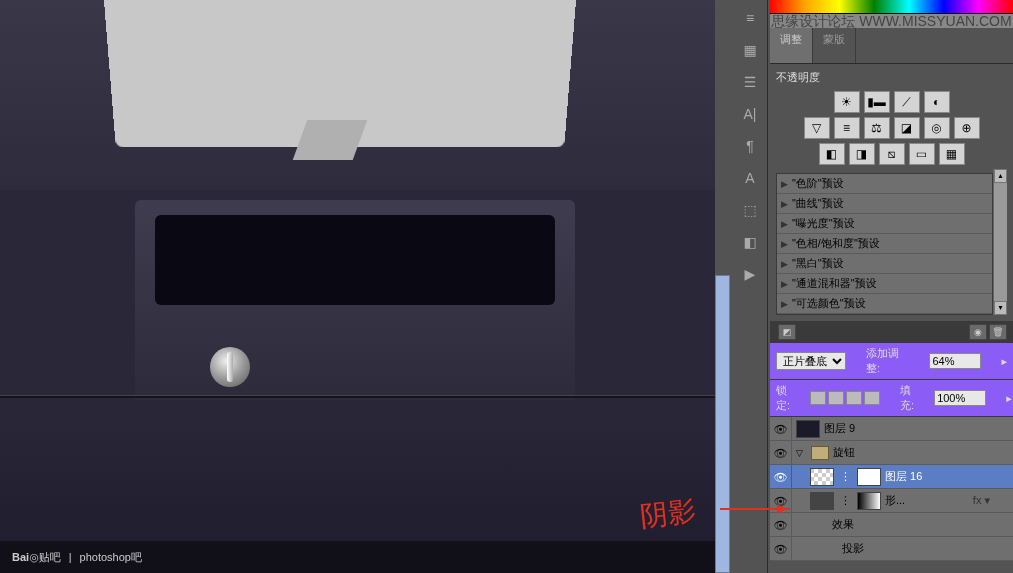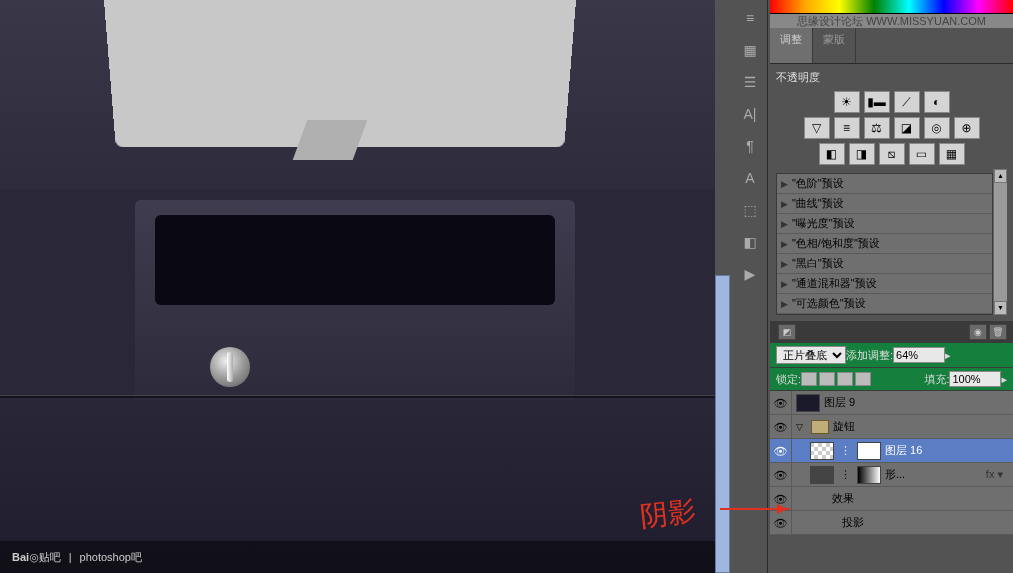--- a/index.html
+++ b/index.html
@@ -13,52 +13,52 @@
 .knob{position:absolute;left:210px;top:347px;width:40px;height:40px;background:radial-gradient(circle at 40% 35%,#eee,#999,#555);border-radius:50%}
 .knob::after{content:'';position:absolute;left:17px;top:5px;width:6px;height:30px;background:linear-gradient(90deg,#fff,#aaa);border-radius:3px}
 .lower{position:absolute;left:0;top:400px;width:715px;height:180px;background:linear-gradient(180deg,#2a2838,#1e1c2c)}
 .sep{position:absolute;left:0;top:395px;width:715px;height:3px;background:#151320;border-top:1px solid #444}
 .scrollbar-v{position:absolute;left:715px;top:275px;width:15px;height:298px;background:#9fb7e0;border:1px solid #6a7a99}
 .toolbar-v{position:absolute;left:732px;top:0;width:36px;height:573px;background:#535353;border-right:1px solid #2a2a2a}
 .tool{width:28px;height:28px;margin:4px;display:flex;align-items:center;justify-content:center;color:#333;font-size:14px;background:#d4d4d4;border:1px solid #888}
 .tool.plain{background:none;border:none;color:#aaa}
 .panels{position:absolute;left:770px;top:0;width:243px;height:573px;background:#535353}
 .color-strip{height:14px;background:linear-gradient(90deg,red,orange,yellow,green,cyan,blue,magenta,red);border-bottom:1px solid #000}
-.watermark{height:14px;background:#888;color:#444;font-size:11px;text-align:center;line-height:14px}
+.watermark{height:14px;background:#888;color:#444;font-size:14px;text-align:center;line-height:14px}
 .tabs{height:36px;background:#535353;border-bottom:1px solid #2a2a2a;display:flex}
 .tab{padding:4px 10px;color:#ccc;background:#6f6f6f;border-right:1px solid #3a3a3a}
 .tab.inactive{background:#535353;color:#999}
 .panel-body{background:#535353;padding:6px}
 .label{color:#ddd;margin-bottom:6px}
 .adj-row{display:flex;gap:4px;justify-content:center;margin:4px 0}
 .adj-btn{width:26px;height:22px;background:#d4d4d4;border:1px solid #888;display:flex;align-items:center;justify-content:center;font-size:12px}
 .presets{border:1px solid #3a3a3a;margin-top:4px;background:#6f6f6f}
 .preset-row{display:flex;align-items:center;padding:2px 4px;border-bottom:1px solid #5a5a5a;color:#000;font-size:11px}
 .preset-row .arrow{margin-right:4px;color:#333;font-size:9px}
 .presets-wrap{display:flex}
 .presets-list{flex:1}
 .presets-sb{width:14px;background:#9a9a9a;border-left:1px solid #666;display:flex;flex-direction:column;justify-content:space-between}
 .sb-btn{height:14px;background:#bbb;border:1px solid #777;text-align:center;line-height:12px;font-size:8px}
 .panel-footer{height:22px;background:#3a3a3a;display:flex;justify-content:space-between;align-items:center;padding:0 6px;color:#ccc}
 .icon-sm{width:18px;height:16px;background:#6a6a6a;border:1px solid #444;display:inline-block;margin-left:2px;font-size:9px;text-align:center;line-height:14px}
 .layer-tabs{height:22px;background:#535353;display:flex;border-bottom:1px solid #2a2a2a}
-.layer-controls{background:#15803d;padding:3px 6px;display:flex;align-items:center;gap:0;color:#ddd;border-bottom:1px solid #3a3a3a}
+.layer-controls{background:#8b5cf6;padding:3px 6px;display:flex;align-items:center;gap:20px;color:#ddd;border-bottom:1px solid #3a3a3a}
 select,input[type=text]{background:#e8e8e8;border:1px solid #888;font-size:11px;padding:1px 2px}
 .spin{width:52px}
 .layer-list{background:#6f6f6f}
 .layer-row{display:flex;align-items:center;height:24px;border-bottom:1px solid #5a5a5a;color:#000}
 .layer-row.sel{background:#5a7dc4;color:#fff}
 .eye{width:22px;text-align:center;border-right:1px solid #5a5a5a;height:100%;line-height:24px}
 .thumb{width:24px;height:18px;background:#fff;border:1px solid #444;margin:0 4px}
 .thumb.checker{background:repeating-conic-gradient(#ccc 0 25%,#fff 0 50%) 50%/8px 8px}
 .thumb.dark{background:#1a1a2a}
 .thumb.grad{background:linear-gradient(90deg,#000,#fff)}
 .folder-ic{width:18px;height:14px;background:#bfae7a;border:1px solid #6a5a2a;margin:0 4px}
 .disc{font-size:9px;margin:0 4px}
-.fx-badge{margin-left:auto;margin-right:6px;padding:0 4px;color:#333}
+.fx-badge{margin-left:auto;margin-right:19px;padding:0 4px;color:#333}
 .annot{position:absolute;left:640px;top:495px;color:#e03020;font-size:28px;font-family:"KaiTi",cursive;transform:rotate(-6deg);pointer-events:none}
 .annot-arrow{position:absolute;left:720px;top:508px;width:70px;height:2px;background:#e03020;pointer-events:none}
 .annot-arrow::after{content:'';position:absolute;right:-2px;top:-4px;border:5px solid transparent;border-left:10px solid #e03020}
 .bottom-bar{position:absolute;left:0;bottom:0;width:715px;height:32px;background:rgba(0,0,0,.45);color:#ccc;display:flex;align-items:center;padding:0 12px;gap:8px}
 .lock-icons{display:flex;gap:2px}
 .lock-ic{width:16px;height:14px;border:1px solid #888;background:#bbb}
 </style>
 </head>
 <body>
 

